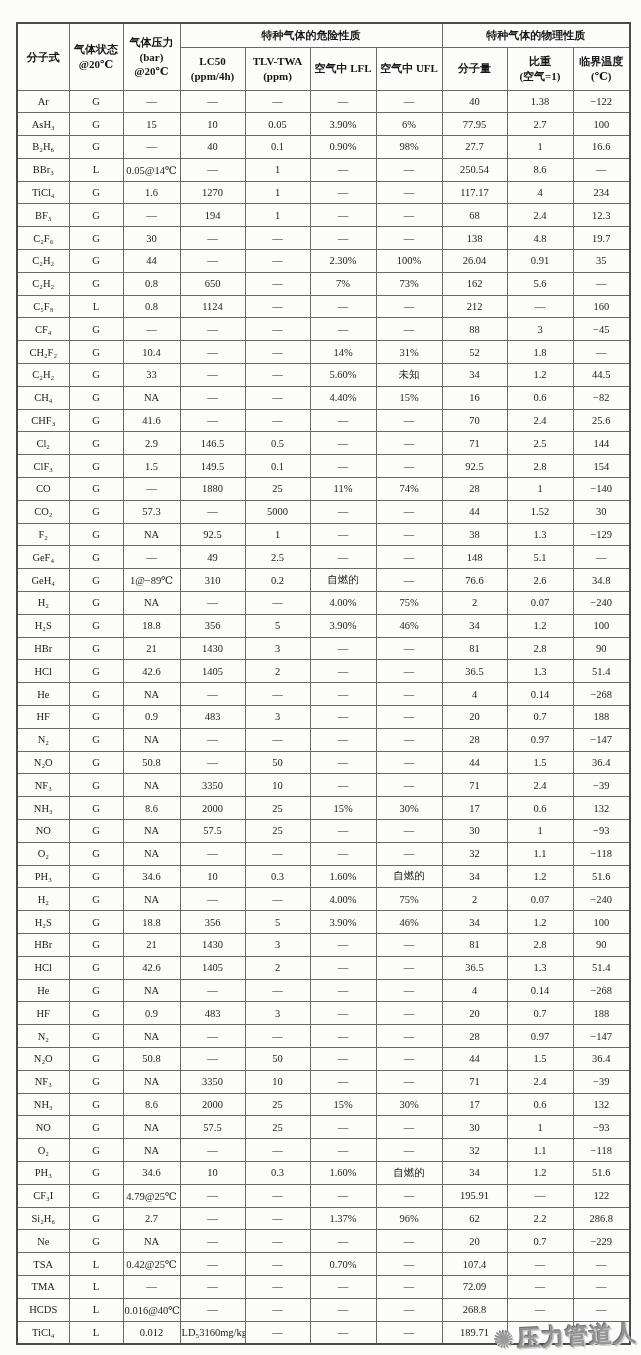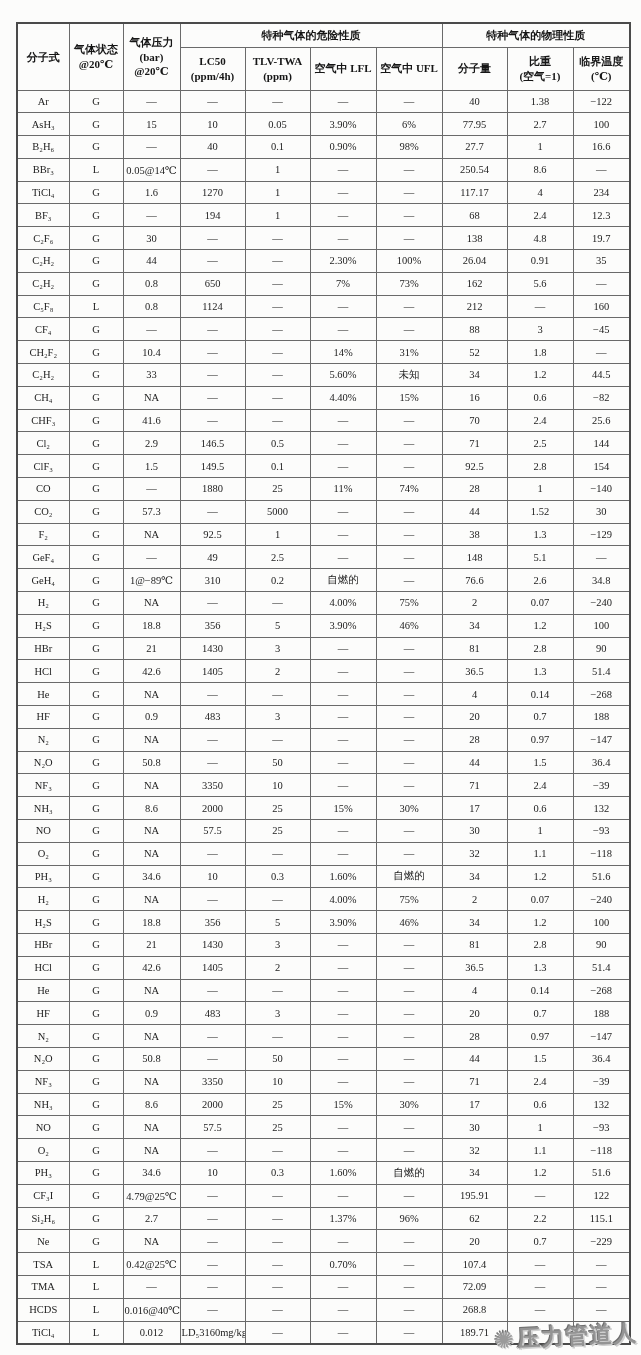--- a/index.html
+++ b/index.html
@@ -708,21 +708,21 @@
         <tr>
           <td>Si₂H₆</td>
           <td>G</td>
           <td>2.7</td>
           <td>—</td>
           <td>—</td>
           <td>1.37%</td>
           <td>96%</td>
           <td>62</td>
           <td>2.2</td>
-          <td>115.1</td>
+          <td>286.8</td>
         </tr>
         <tr>
           <td>Ne</td>
           <td>G</td>
           <td>NA</td>
           <td>—</td>
           <td>—</td>
           <td>—</td>
           <td>—</td>
           <td>20</td>

